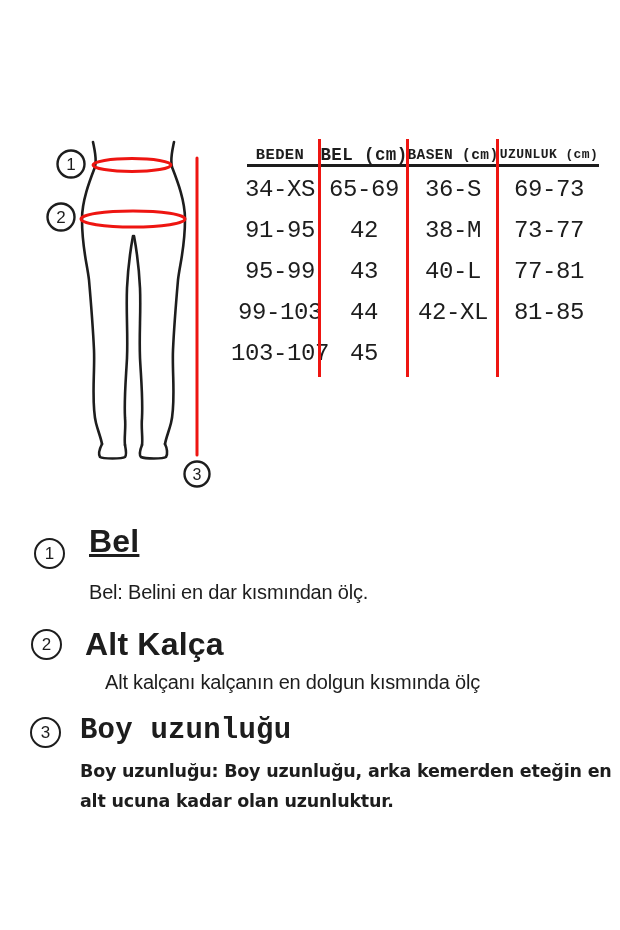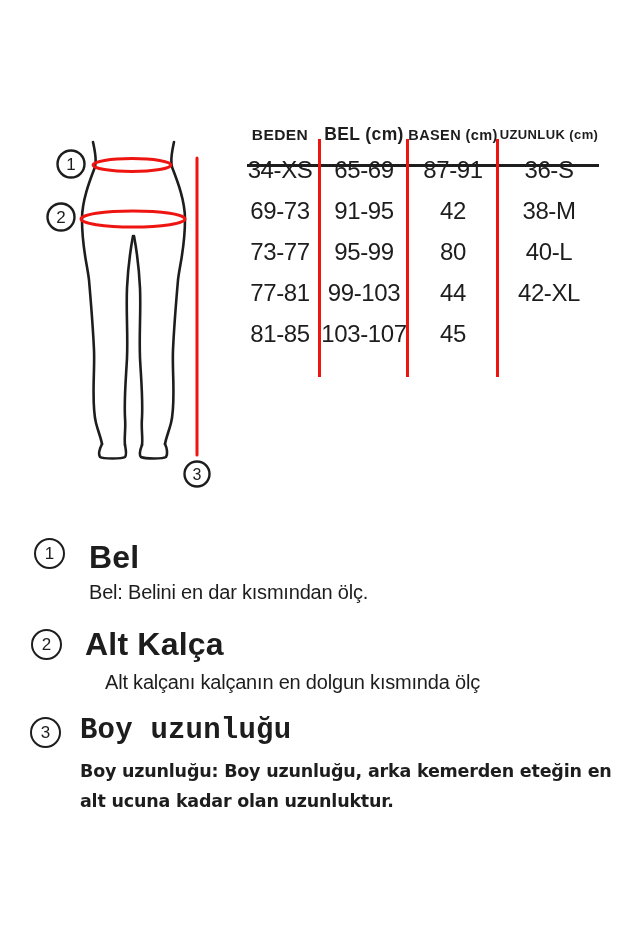--- a/index.html
+++ b/index.html
@@ -13,24 +13,25 @@
     overflow: hidden;
   }
 
   
   .figure-svg { position: absolute; left: 28px; top: 128px; }
 
   
   .table-grid {
     position: absolute;
     left: 240px;
-    top: 120px;
+    top: 140px;
     display: grid;
     grid-template-columns: 80px 88px 90px 102px;
     grid-template-rows: 29px repeat(5, 41px);
+    font-family: Liberation Mono, monospace;
   }
   .th, .td {
     display: flex;
     align-items: center;
     justify-content: center;
     white-space: nowrap;
   }
   .th { font-weight: 700; letter-spacing: 0.4px; }
   .th-beden   { font-size: 15.5px; }
   .th-bel     { font-size: 17.5px; }
@@ -69,21 +70,21 @@
   .lc3 { left: 30px; top: 717px; }
 
   .legend-title {
     position: absolute;
     font-size: 32px;
     font-weight: 600;
     letter-spacing: 0.2px;
     line-height: 34px;
     white-space: nowrap;
   }
-  .lt1 { left: 89px; top: 540px; }
+  .lt1 { left: 89px; top: 524px; text-decoration: underline; }
   .lt2 { left: 85px; top: 627px; }
   .lt3 { left: 80px; top: 714px; font-family: Liberation Mono, monospace; font-size: 29px; }
 
   .legend-desc {
     position: absolute;
     font-size: 20px;
     font-weight: 400;
     letter-spacing: -0.2px;
     white-space: nowrap;
   }
@@ -140,31 +141,30 @@
   </svg>
 
   <div class="table-grid">
     <div class="th th-beden">BEDEN</div>
     <div class="th th-bel">BEL (cm)</div>
     <div class="th th-basen">BASEN (cm)</div>
     <div class="th th-uzunluk">UZUNLUK (cm)</div>
 
     <div class="td">34-XS</div>
     <div class="td">65-69</div>
-    <div class="td">87-91</div>
 
     <div class="td">36-S</div>
     <div class="td">69-73</div>
     <div class="td">91-95</div>
     <div class="td">42</div>
 
     <div class="td">38-M</div>
     <div class="td">73-77</div>
     <div class="td">95-99</div>
-    <div class="td">80</div>
+    <div class="td">43</div>
 
     <div class="td">40-L</div>
     <div class="td">77-81</div>
     <div class="td">99-103</div>
     <div class="td">44</div>
 
     <div class="td">42-XL</div>
     <div class="td">81-85</div>
     <div class="td">103-107</div>
     <div class="td">45</div>

